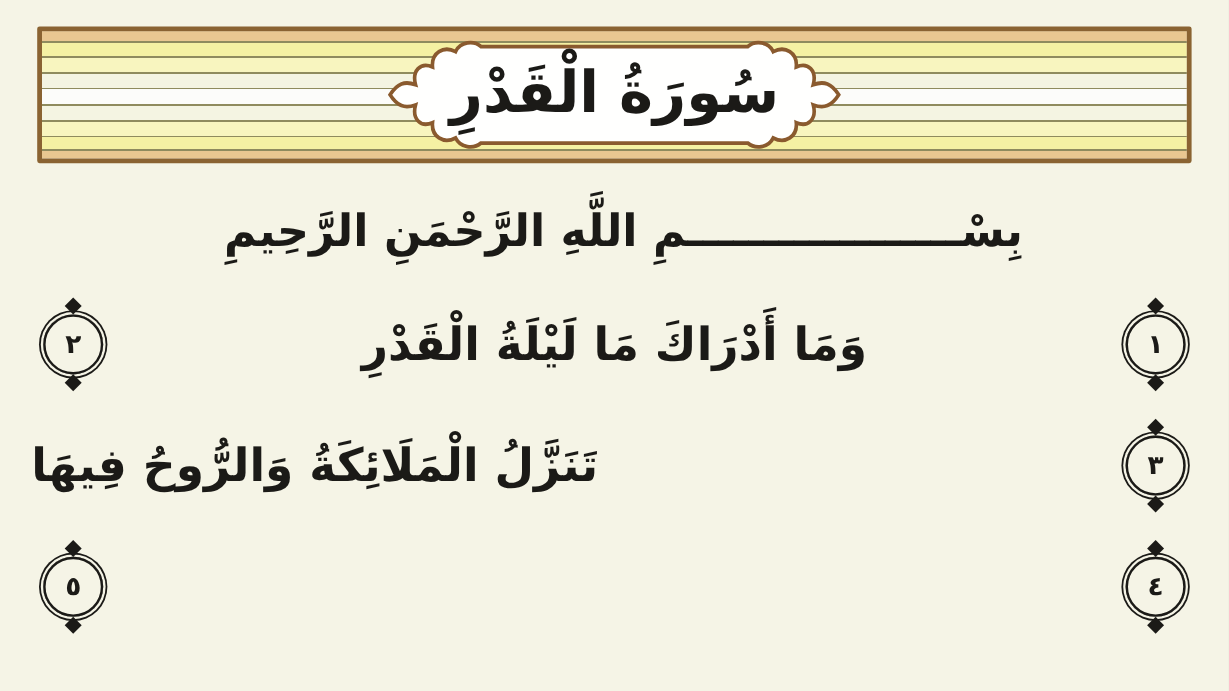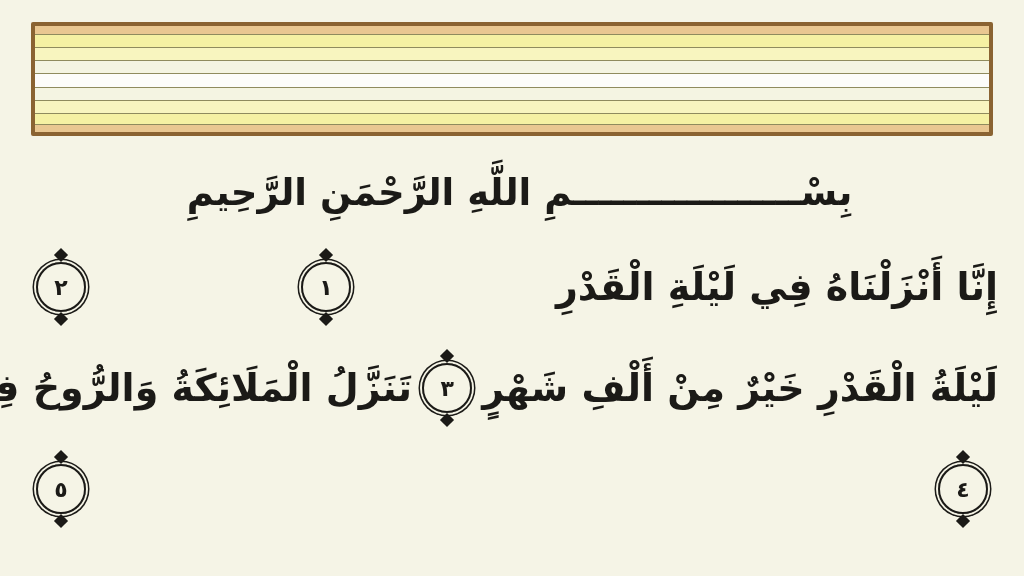--- a/index.html
+++ b/index.html
@@ -137,37 +137,60 @@
     padding-top: 2px;
   }
 </style>
 </head>
 <body>
 
 <div class="page">
 
   <div class="band"></div>
 
+  <div class="cartouche">
+    <svg viewBox="0 0 380 104" preserveAspectRatio="none">
+      <path d="M 5 52
+               C 11 43 17 41 26 44
+               C 23 33 30 26 40 30
+               C 39 19 49 13 59 18
+               C 63 10 74 9 80 14
+               L 300 14
+               C 306 9 317 10 321 18
+               C 331 13 341 19 340 30
+               C 350 26 357 33 354 44
+               C 363 41 369 43 375 52
+               C 369 61 363 63 354 60
+               C 357 71 350 78 340 74
+               C 341 85 331 91 321 86
+               C 317 94 306 95 300 90
+               L 80 90
+               C 74 95 63 94 59 86
+               C 49 91 39 85 40 74
+               C 30 78 23 71 26 60
+               C 17 63 11 61 5 52 Z" fill="#fffffe" stroke="#8a5a2e" stroke-width="3"></path>
+    </svg>
+    <div class="title">سُورَةُ الْقَدْرِ</div>
+  </div>
 
   <div class="basmala">بِسْــــــــــــــــــمِ اللَّهِ الرَّحْمَنِ الرَّحِيمِ</div>
 
   <div class="verses">
 
     <div class="line" dir="rtl">
-      <span class="vtext">إِنَّا أَنْزَلْنَاهُ فِي لَيْلَةِ الْقَدْرِ</span>
       <span class="marker">
         <span class="mnum">١</span>
       </span>
+      <span class="vtext">وَمَا أَدْرَاكَ مَا لَيْلَةُ الْقَدْرِ</span>
       <span class="marker">
         <span class="mnum">٢</span>
       </span>
     </div>
 
     <div class="line" dir="rtl">
-      <span class="vtext">لَيْلَةُ الْقَدْرِ خَيْرٌ مِنْ أَلْفِ شَهْرٍ</span>
       <span class="marker">
         <span class="mnum">٣</span>
       </span>
       <span class="vtext">تَنَزَّلُ الْمَلَائِكَةُ وَالرُّوحُ فِيهَا</span>
     </div>
 
     <div class="line" dir="rtl">
       <span class="marker">
         <span class="mnum">٤</span>
       </span>

